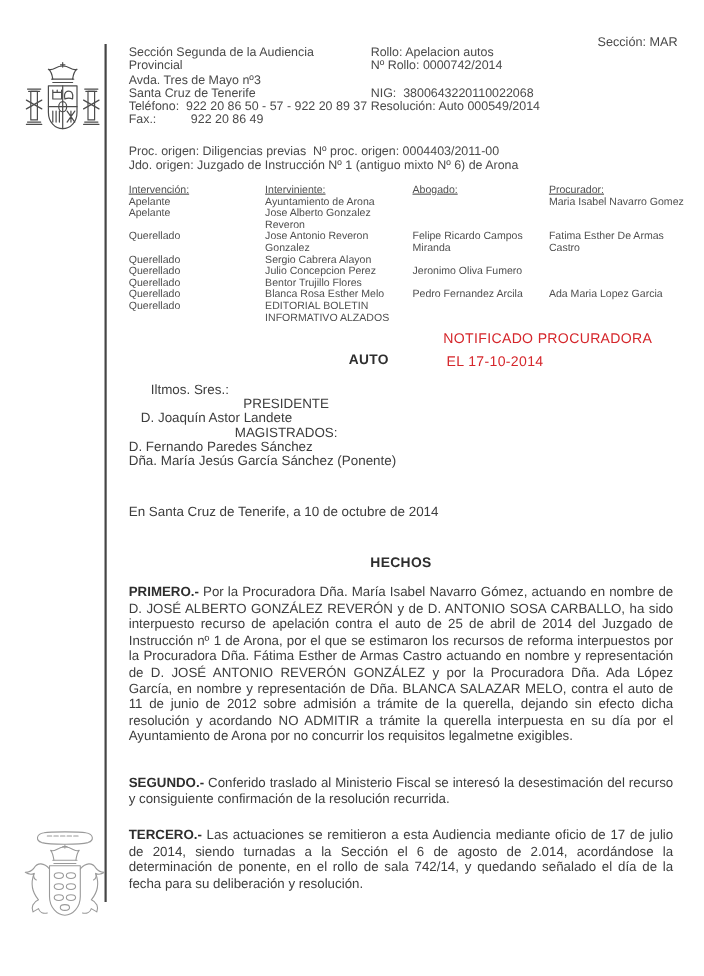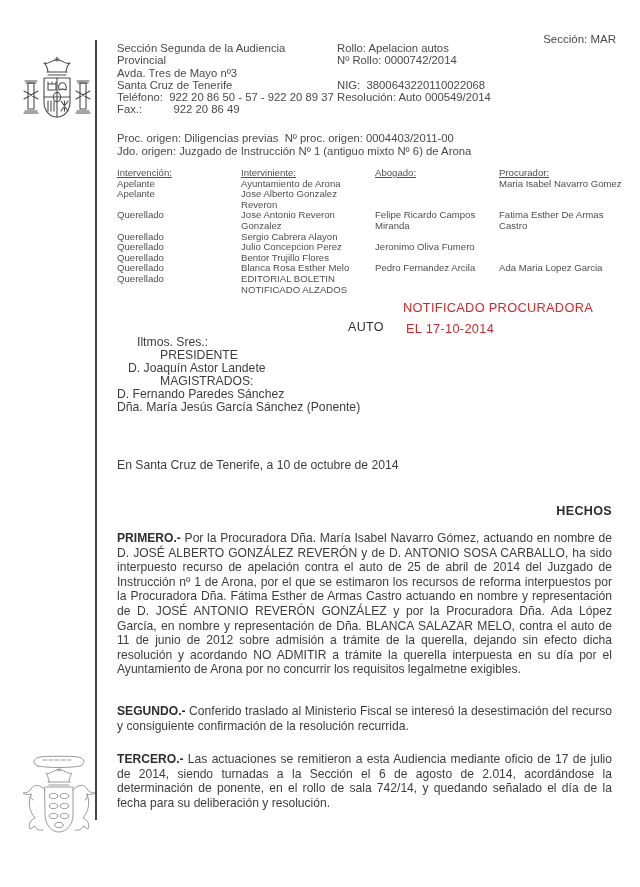--- a/index.html
+++ b/index.html
@@ -24,30 +24,30 @@
   .ptable{
     left:117px;top:168px;width:500px;
     display:grid;grid-template-columns:120px 130px 120px 125px;
     font-size:9.6px;line-height:10.6px;color:#4f4f4f;column-gap:4px;
   }
   .ptable .th{text-decoration:underline;}
   .ptable .td,.ptable .th{padding:0;}
 
   .stamp1{left:403px;top:300px;font-size:12.8px;letter-spacing:.3px;text-align:right;}
   .stamp2{left:406px;top:321px;font-size:12.8px;letter-spacing:.3px;}
-  .auto-heading{left:348px;top:320px;font-size:12.5px;font-weight:normal;color:#2e2e2e;letter-spacing:.3px;}
-
-  .judges{left:117px;top:336px;font-size:12.2px;line-height:13.1px;color:#3d3d3d;}
+  .auto-heading{left:317px;top:320px;font-size:12.5px;font-weight:bold;color:#2e2e2e;letter-spacing:.3px;}
+
+  .judges{left:117px;top:348px;font-size:12.2px;line-height:13.1px;color:#3d3d3d;}
   .ind1{margin-left:20px;}
-  .ind2{margin-left:43px;}
+  .ind2{margin-left:43px;text-align:center;}
   .ind3{margin-left:11px;}
 
   .dateline{left:117px;top:458px;font-size:12.2px;color:#3d3d3d;}
 
-  .hechos-heading{left:117px;top:504px;width:495px;text-align:right;font-weight:bold;font-size:12.6px;color:#2e2e2e;letter-spacing:.3px;}
+  .hechos-heading{left:117px;top:504px;width:495px;text-align:center;font-weight:bold;font-size:12.6px;color:#2e2e2e;letter-spacing:.3px;}
 
   .para{left:117px;width:495px;font-size:12.1px;line-height:14.6px;text-align:justify;color:#3d3d3d;}
   .para b{color:#2e2e2e;}
   .p-primero{top:531px;}
   .p-segundo{top:704px;}
   .p-tercero{top:752px;}
 
   .emblem-top{left:21px;top:54px;}
   .emblem-bottom{left:16px;top:754px;}
 </style>
@@ -147,21 +147,21 @@
     <div class="td">Bentor Trujillo Flores</div>
     <div class="td"></div>
     <div class="td"></div>
 
     <div class="td">Querellado</div>
     <div class="td">Blanca Rosa Esther Melo</div>
     <div class="td">Pedro Fernandez Arcila</div>
     <div class="td">Ada Maria Lopez Garcia</div>
 
     <div class="td">Querellado</div>
-    <div class="td">EDITORIAL BOLETIN NOTIFICADO ALZADOS</div>
+    <div class="td">EDITORIAL BOLETIN INFORMATIVO ALZADOS</div>
     <div class="td"></div>
     <div class="td"></div>
   </div>
 
   <div class="abs stamp1" style="color:#d5262b;">NOTIFICADO PROCURADORA</div>
   <div class="abs stamp2" style="color:#d5262b;">EL 17-10-2014</div>
 
   <div class="abs auto-heading">AUTO</div>
 
   <div class="abs judges">

